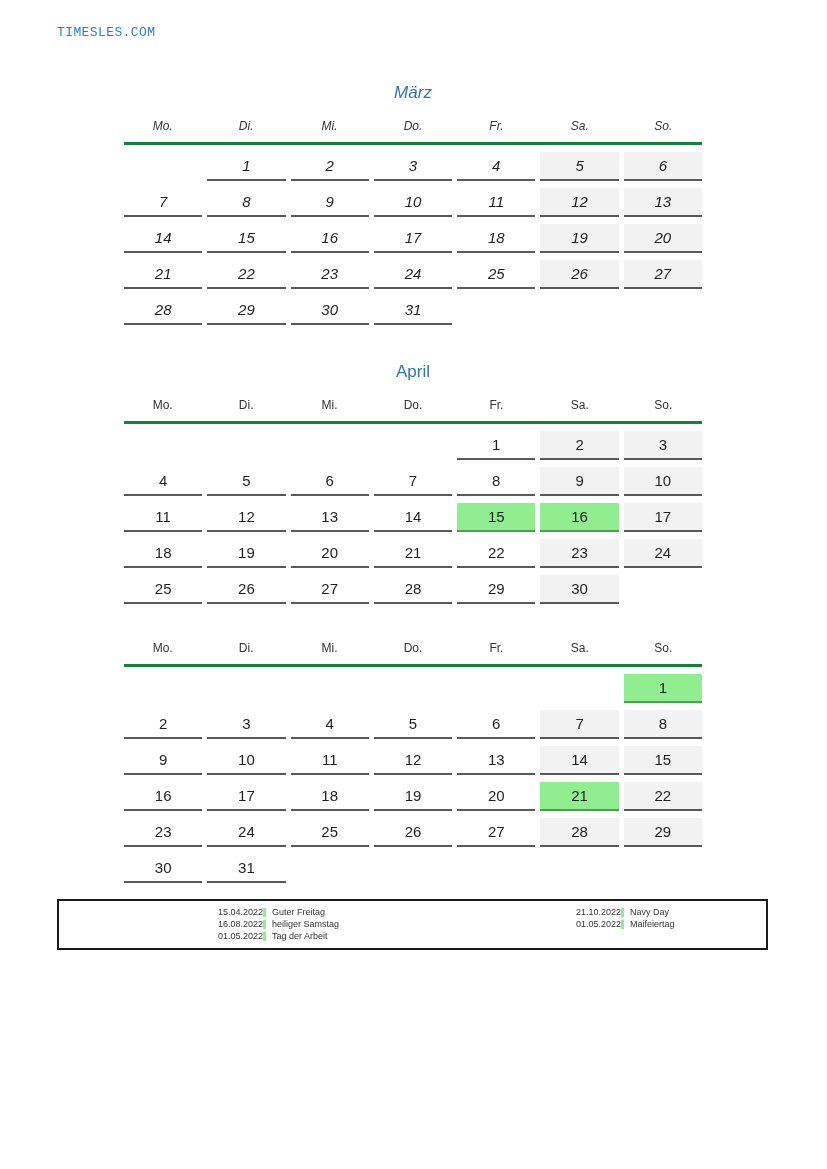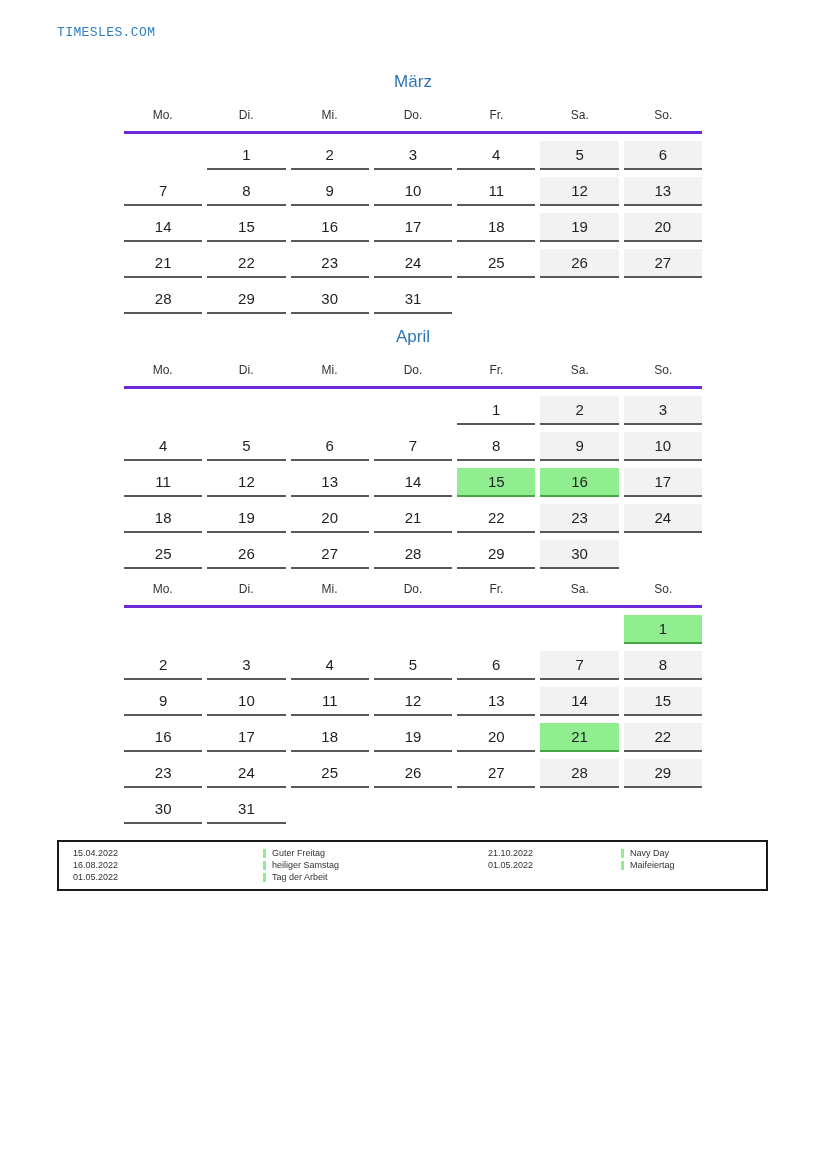--- a/index.html
+++ b/index.html
@@ -8,44 +8,44 @@
     font-family:"Liberation Sans","DejaVu Sans",sans-serif;
     position:relative;overflow:hidden;
   }
   .topbar{
     display:flex;justify-content:space-between;align-items:flex-start;
     padding:22px 57px 0 57px;
   }
   .page-title{font-size:17px;color:#2d2d2d;line-height:22px;}
   .site-logo{font-size:13px;color:#2d7dc4;line-height:22px;letter-spacing:.4px;text-decoration:none;cursor:pointer;font-family:Liberation Mono, monospace;}
   .month{width:578px;margin-left:124px;}
-  .month.first{margin-top:27px;}
-  .month.next{margin-top:12px;}
+  .month.first{margin-top:38px;font-style:italic;}
+  .month.next{margin-top:36px;}
   .month-title{
     text-align:center;color:#2e75b6;font-size:17px;line-height:22px;margin-bottom:14px;
   }
   .weekday-row{
     display:grid;grid-template-columns:repeat(7,1fr);column-gap:6px;
     font-size:12px;color:#333;text-align:center;
-    padding-bottom:8px;border-bottom:3px solid #6d28d9;line-height:16px;
+    padding-bottom:8px;border-bottom:3px solid #15803d;line-height:16px;
   }
   .month-grid{
     display:grid;grid-template-columns:repeat(7,1fr);column-gap:5px;row-gap:7px;
     margin-top:7px;
   }
   .cell{
     height:27px;display:flex;align-items:center;justify-content:center;
     font-size:15px;color:#1f1f1f;border-bottom:2px solid #595959;
   }
   .cell.empty{border-bottom:none;background:none;}
   .cell.weekend{background:#f2f2f2;}
   .cell.holiday{background:#90ee90;border-bottom-color:#46a546;}
   .legend{
     margin:16px 0 0 57px;width:711px;box-sizing:border-box;
-    border:2px solid #1a1a1a;padding:5px 14px 6px 14px;
+    border:2px solid #1a1a1a;padding:5px 14px 6px 14px;text-align:right;
   }
   .legend-grid{
     display:grid;grid-template-columns:190px 225px 133px auto;
     font-size:9px;color:#333;line-height:12px;
   }
   .legend-label{display:flex;align-items:center;}
   .legend-marker{
     display:inline-block;width:3px;height:9px;background:#90ee90;margin-right:6px;flex:0 0 3px;
   }
 </style>

